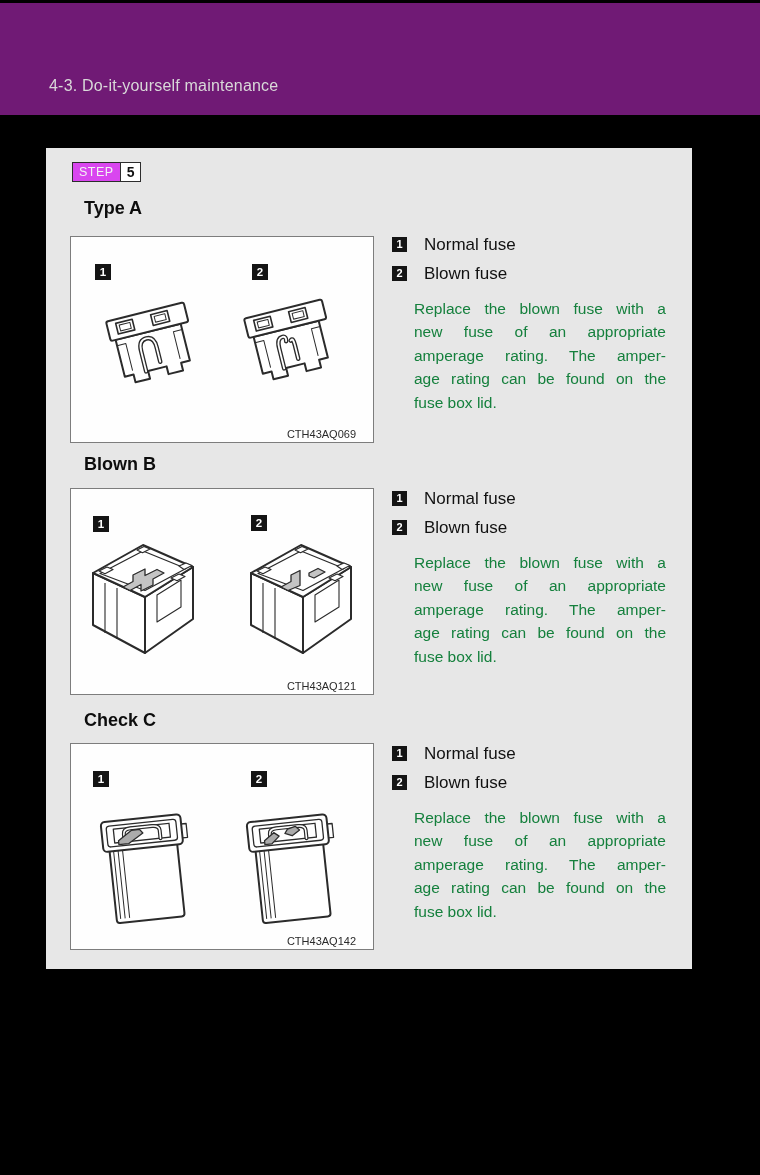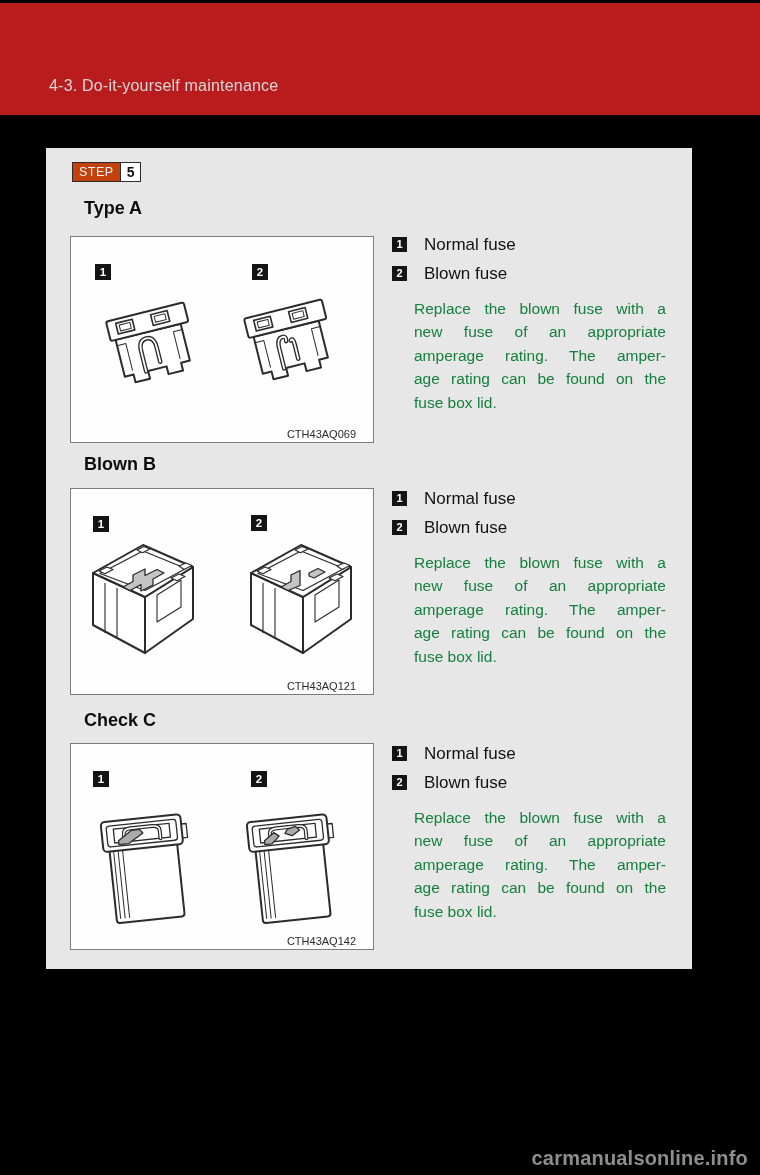--- a/index.html
+++ b/index.html
@@ -5,36 +5,36 @@
   * { margin:0; padding:0; box-sizing:border-box; }
   html,body { background:#000; }
   .page {
     position:relative; width:760px; height:1175px; margin:0 auto;
     background:#000; overflow:hidden;
     font-family:"Liberation Sans", sans-serif;
   }
   
   .header-band {
     position:absolute; left:0; right:0; top:3px; height:112px;
-    background:#b91c1c;
+    background:#701a75;
   }
   .header-band .crumb {
     position:absolute; left:49px; top:74px;
     font-size:16px; color:#d9d9d9; letter-spacing:.2px;
   }
   
   .panel {
     position:absolute; left:46px; top:148px; width:646px; height:821px;
     background:#e7e7e7;
   }
   
   .step-row { position:absolute; left:26px; top:14px; display:flex; align-items:center; }
   .step-badge { display:inline-flex; border:1px solid #2d2d2d; height:20px; }
   .step-badge .seg-step {
-    background:#c2410c; color:#f3f3f3; font-size:12.5px; letter-spacing:.5px;
+    background:#d946ef; color:#f3f3f3; font-size:12.5px; letter-spacing:.5px;
     padding:2px 6px; display:flex; align-items:center; border-right:1px solid #2d2d2d;
   }
   .step-badge .seg-num {
     background:#fff; color:#111; font-size:14px; font-weight:700;
     padding:2px 6px; display:flex; align-items:center;
   }
   .step-title { margin-left:6px; font-size:17px; color:#121212; }
   
   .type-heading {
     position:absolute; left:26px; font-size:18px; font-weight:700; color:#0d0d0d;margin-left:12px;
@@ -253,15 +253,14 @@
         <div class="jline">Replace the blown fuse with a</div>
         <div class="jline">new fuse of an appropriate</div>
         <div class="jline">amperage rating. The amper-</div>
         <div class="jline">age rating can be found on the</div>
         <div class="jline">fuse box lid.</div>
       </div>
     </div>
 
   </div>
 
-  <a class="watermark" href="#">carmanualsonline.info</a>
 
 </div>
 
 </body></html>

